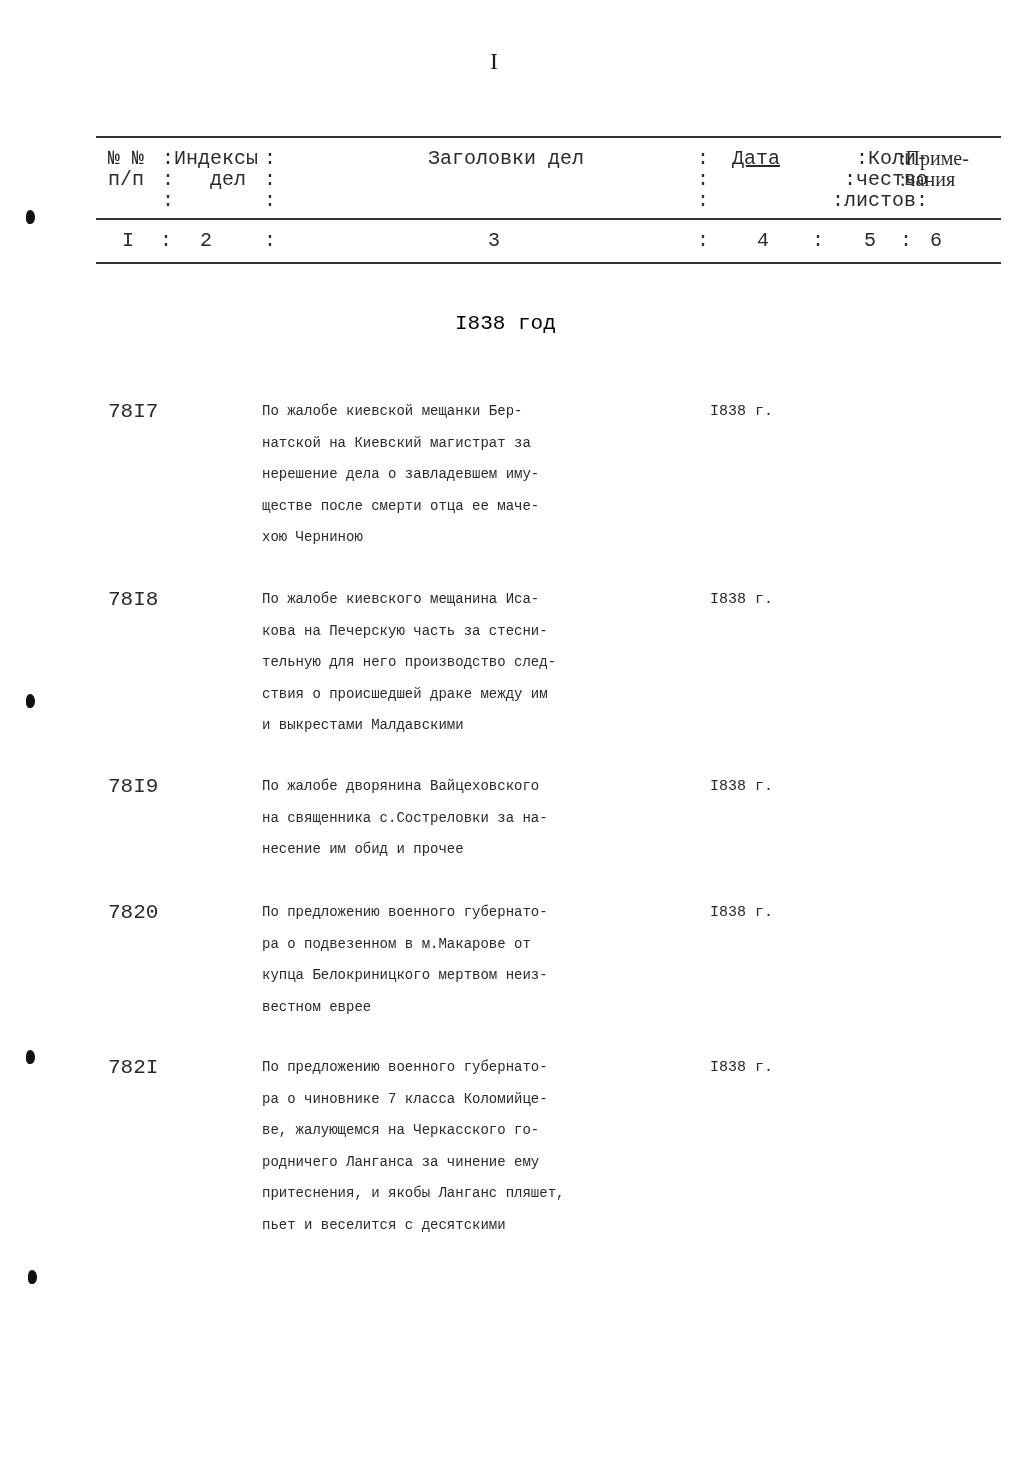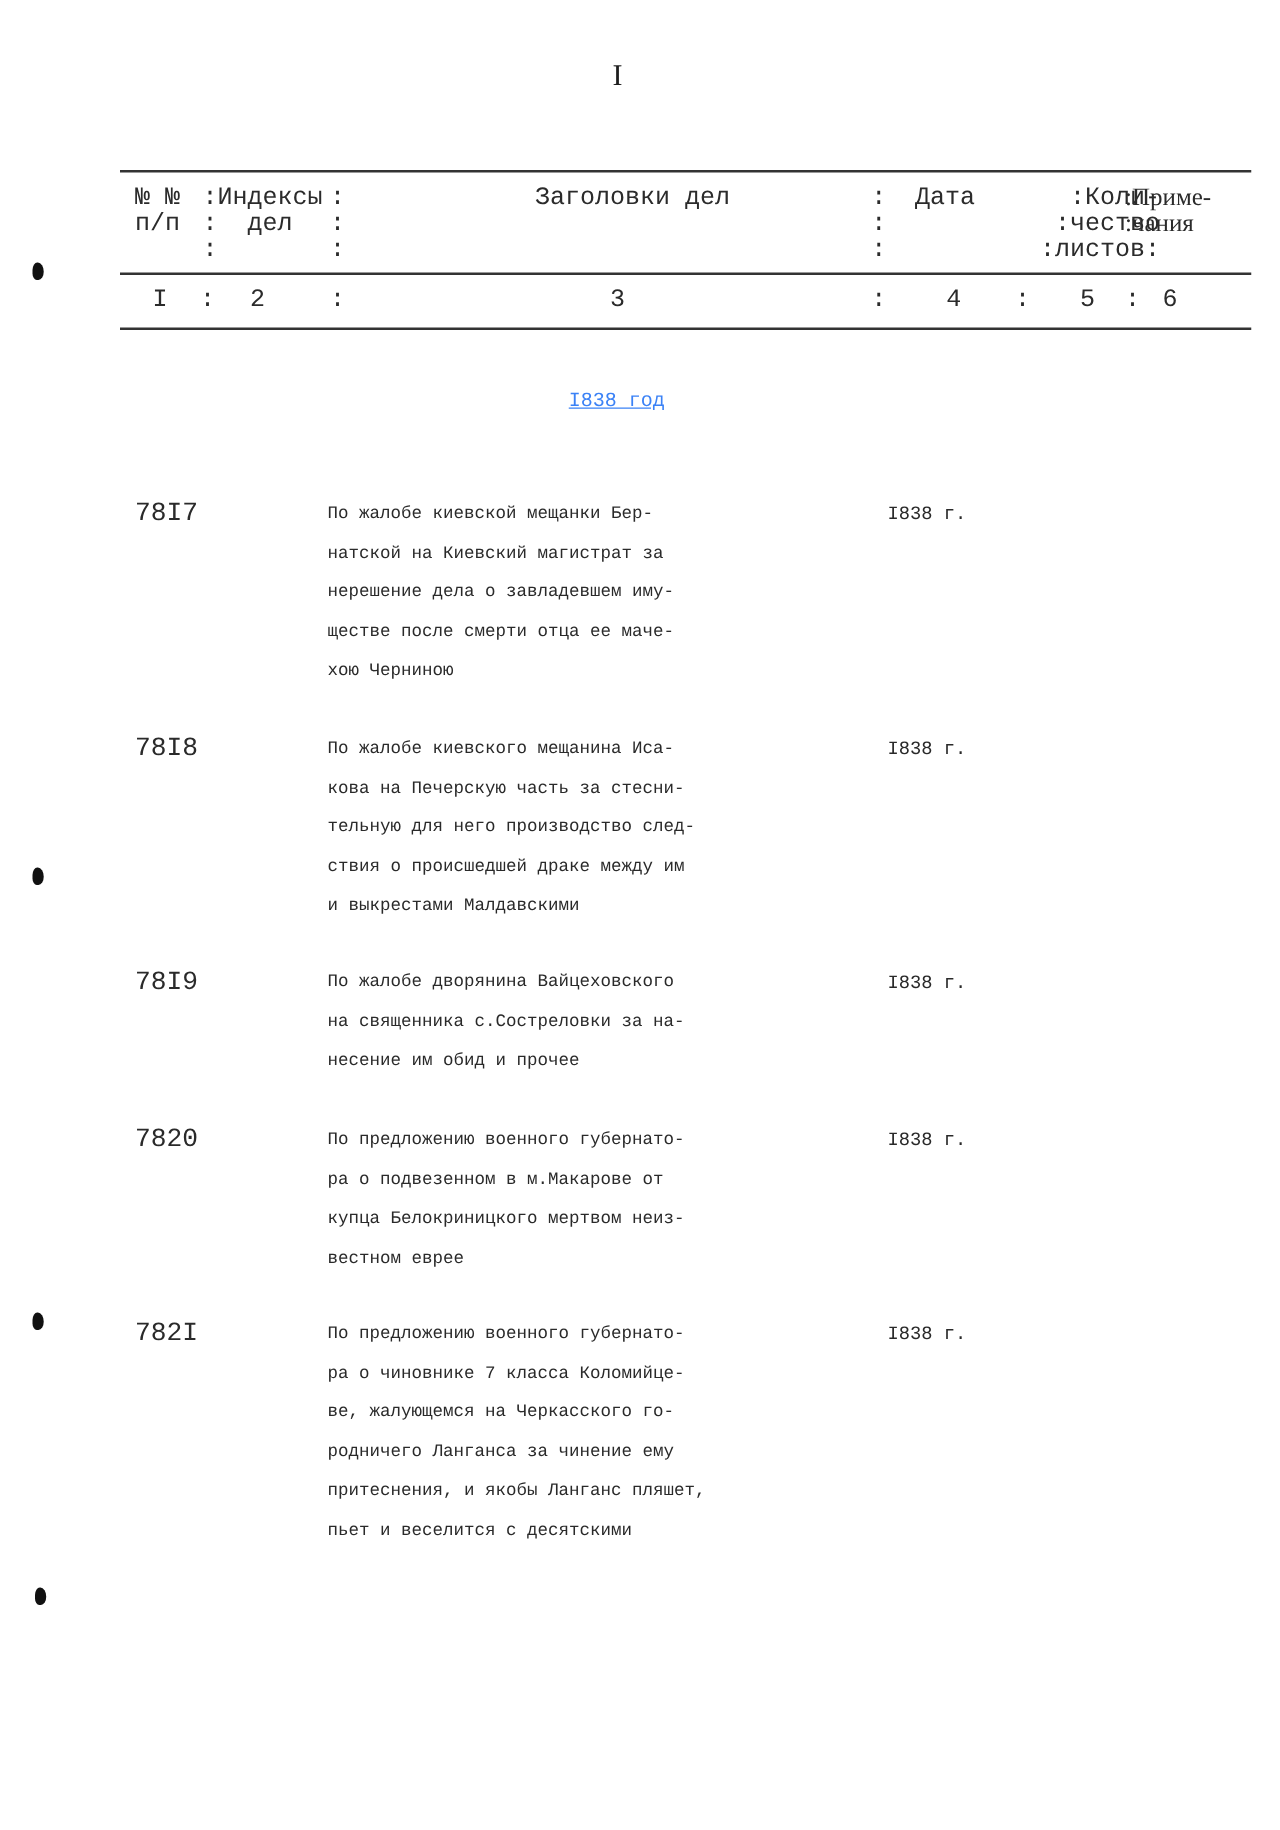--- a/index.html
+++ b/index.html
@@ -23,23 +23,22 @@
     }
     .hdr-cell, .num-cell {
       position: absolute;
       font-size: 20px;
       line-height: 21px;
       white-space: pre;
       color: #2b2b2b;
     }
     .year-heading {
       position: absolute; left: 455px; top: 312px;
-      font-size: 16px;
-      color: #3b82f6;
-      text-decoration: underline;
+      font-size: 21px;
+      color: #000000;
     }
     .entry { position: absolute; left: 0; width: 1024px; }
     .entry-index {
       position: absolute; left: 108px; top: 0;
       font-size: 21px; line-height: 31.5px;
     }
     .entry-title {
       position: absolute; left: 262px; top: 0;
       width: 450px;
       font-size: 14px; line-height: 31.5px;
@@ -61,30 +60,30 @@
 <div class="page-number">I</div>
 
 <div>
   <div class="rule" style="top:136px;"></div>
 
   <div class="hdr-cell" style="left:108px; top:148px;">№ №
 п/п</div>
   <div class="hdr-cell" style="left:162px; top:148px;">:
 :
 :</div>
-  <div class="hdr-cell" style="left:174px; top:148px;">Индексы
+  <div class="hdr-cell" style="left:174px; top:148px;text-align:center;">Индексы
   дел</div>
   <div class="hdr-cell" style="left:264px; top:148px;">:
 :
 :</div>
   <div class="hdr-cell" style="left:428px; top:148px;">Заголовки дел</div>
   <div class="hdr-cell" style="left:697px; top:148px;">:
 :
 :</div>
-  <div class="hdr-cell" style="left:732px; top:148px;">Дата</div>
+  <div class="hdr-cell" style="left:732px; top:148px;text-decoration:underline;">Дата</div>
   <div class="hdr-cell" style="left:832px; top:148px;text-align:right;">:Коли-
 :чество
 :листов:</div>
   <div class="hdr-cell" style="left:900px; top:148px;font-family:Liberation Serif, serif;">:Приме-
 :чания</div>
 
   <div class="rule" style="top:218px;"></div>
 
   <div>
     <span class="num-cell" style="left:122px; top:230px;">I</span>

